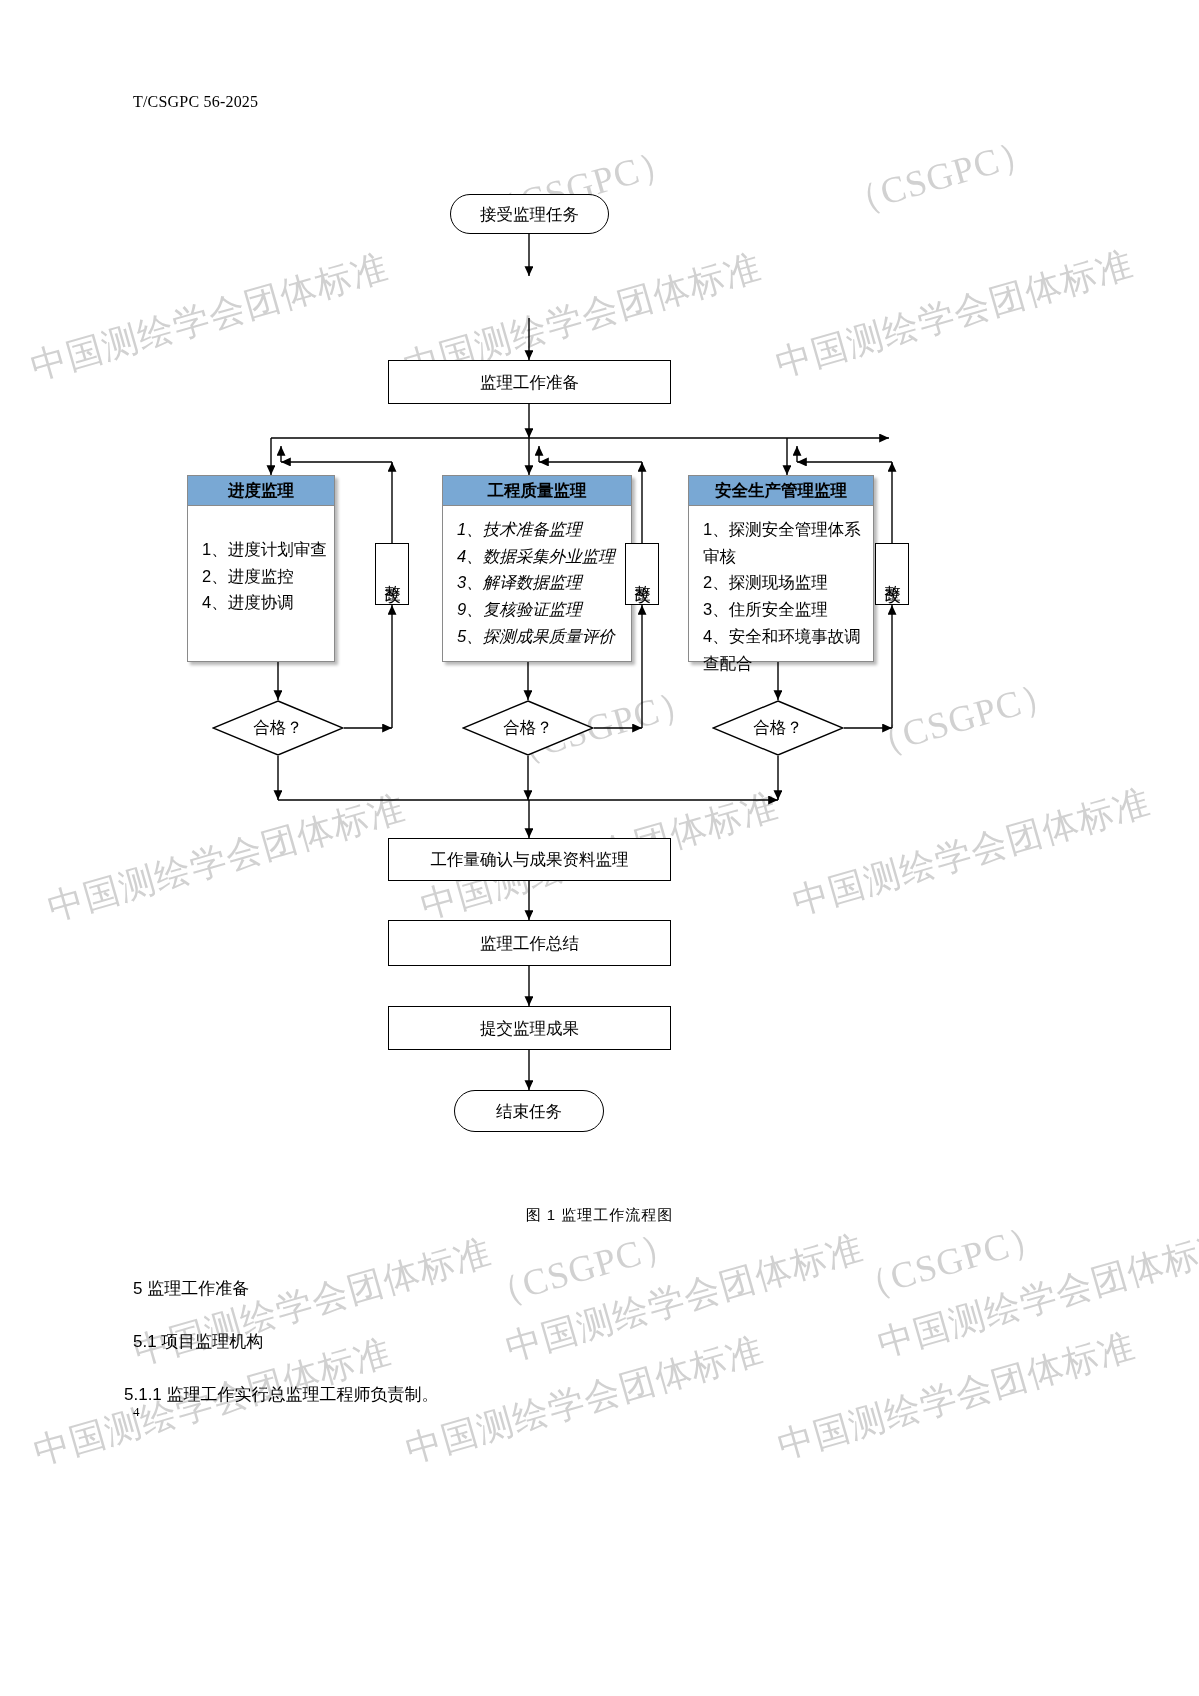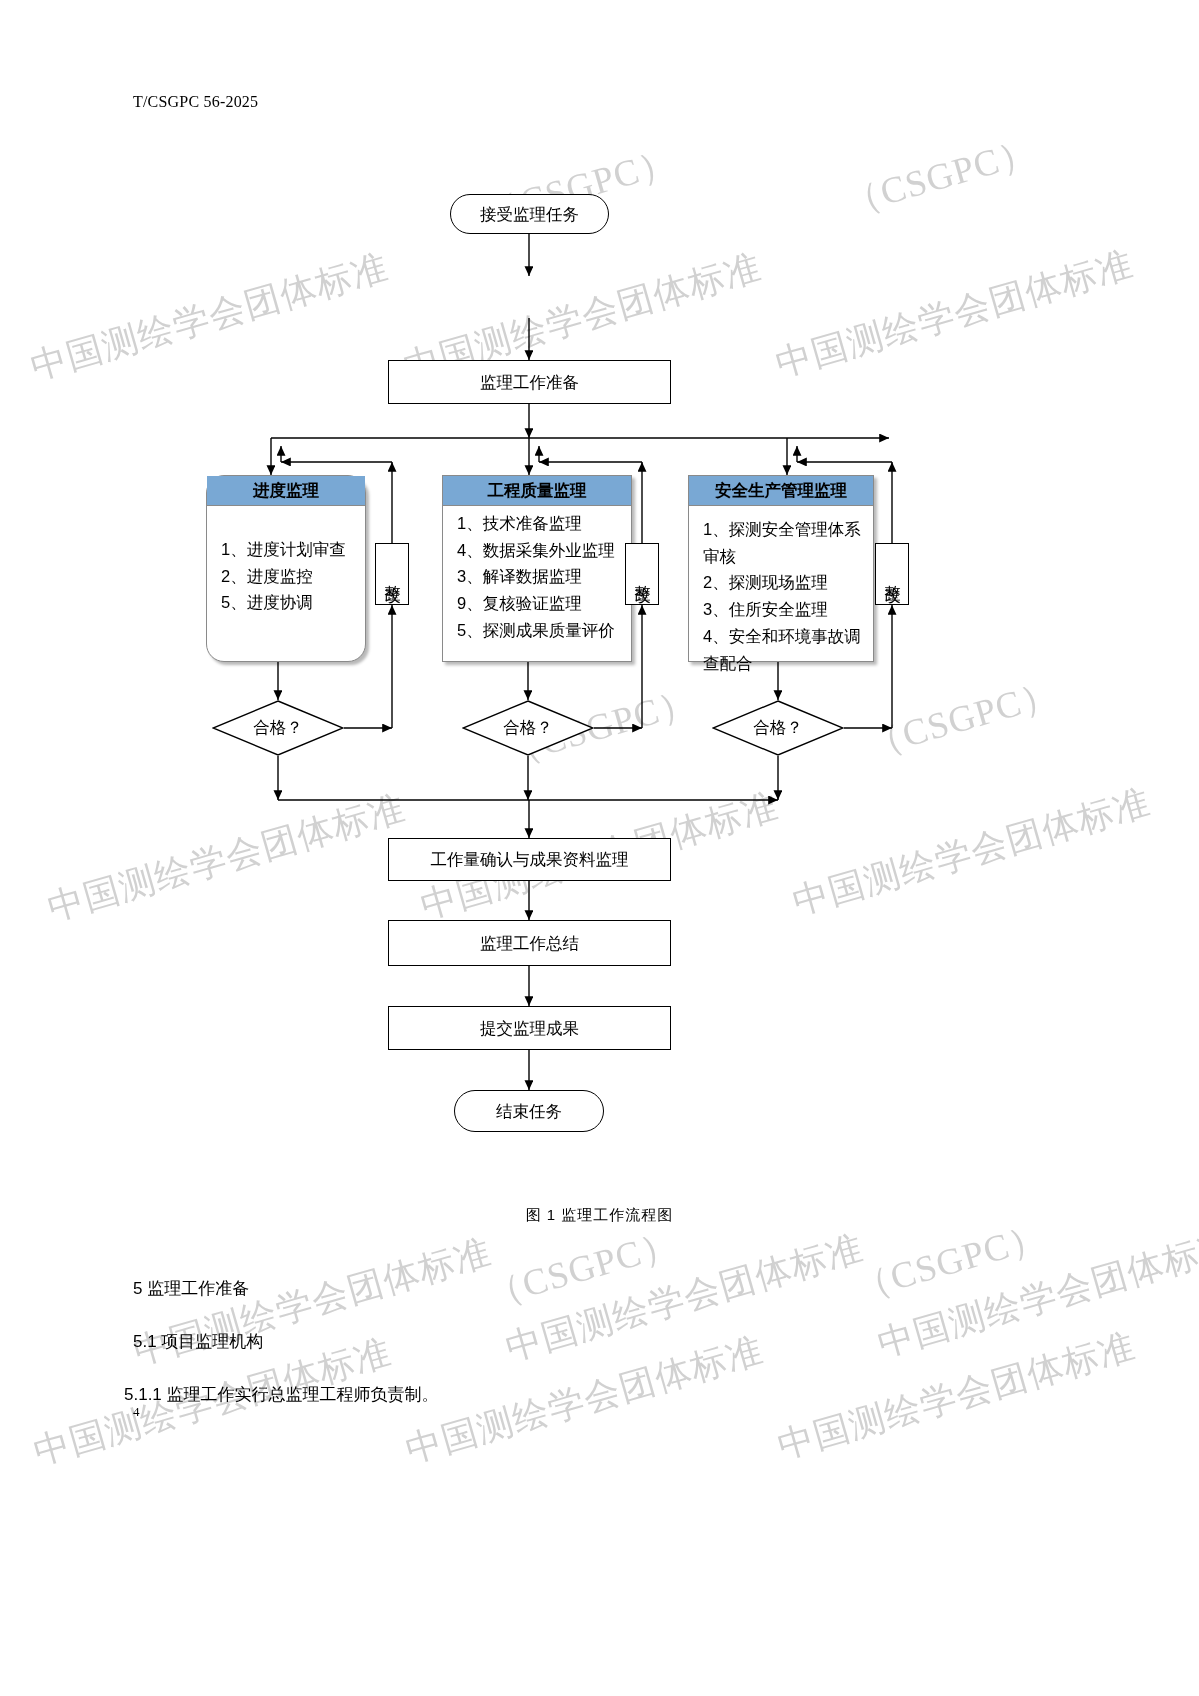--- a/index.html
+++ b/index.html
@@ -248,32 +248,32 @@
 
         <path d="M529,1050 L529,1090"></path>
       </g>
     </svg>
 
     <div class="node term" style="left:450px; top:194px; width:159px; height:40px;">接受监理任务</div>
 
 
     <div class="node rect" style="left:388px; top:360px; width:283px; height:44px;">监理工作准备</div>
 
-    <div class="panel" style="left:206px; top:475px; width:160px; height:187px;border-radius:18px;">
+    <div class="panel" style="left:187px; top:475px; width:148px; height:187px;">
       <div class="panel-title">进度监理</div>
       <div class="panel-body" style="padding-top:30px;">
         <div>1、进度计划审查</div>
         <div>2、进度监控</div>
-        <div>5、进度协调</div>
+        <div>4、进度协调</div>
       </div>
     </div>
 
     <div class="panel" style="left:442px; top:475px; width:190px; height:187px;">
       <div class="panel-title">工程质量监理</div>
-      <div class="panel-body" style="padding-top:4px;">
+      <div class="panel-body" style="padding-top:10px;font-style:italic;">
         <div>1、技术准备监理</div>
         <div>4、数据采集外业监理</div>
         <div>3、解译数据监理</div>
         <div>9、复核验证监理</div>
         <div>5、探测成果质量评价</div>
       </div>
     </div>
 
     <div class="panel" style="left:688px; top:475px; width:186px; height:187px;">
       <div class="panel-title">安全生产管理监理</div>

